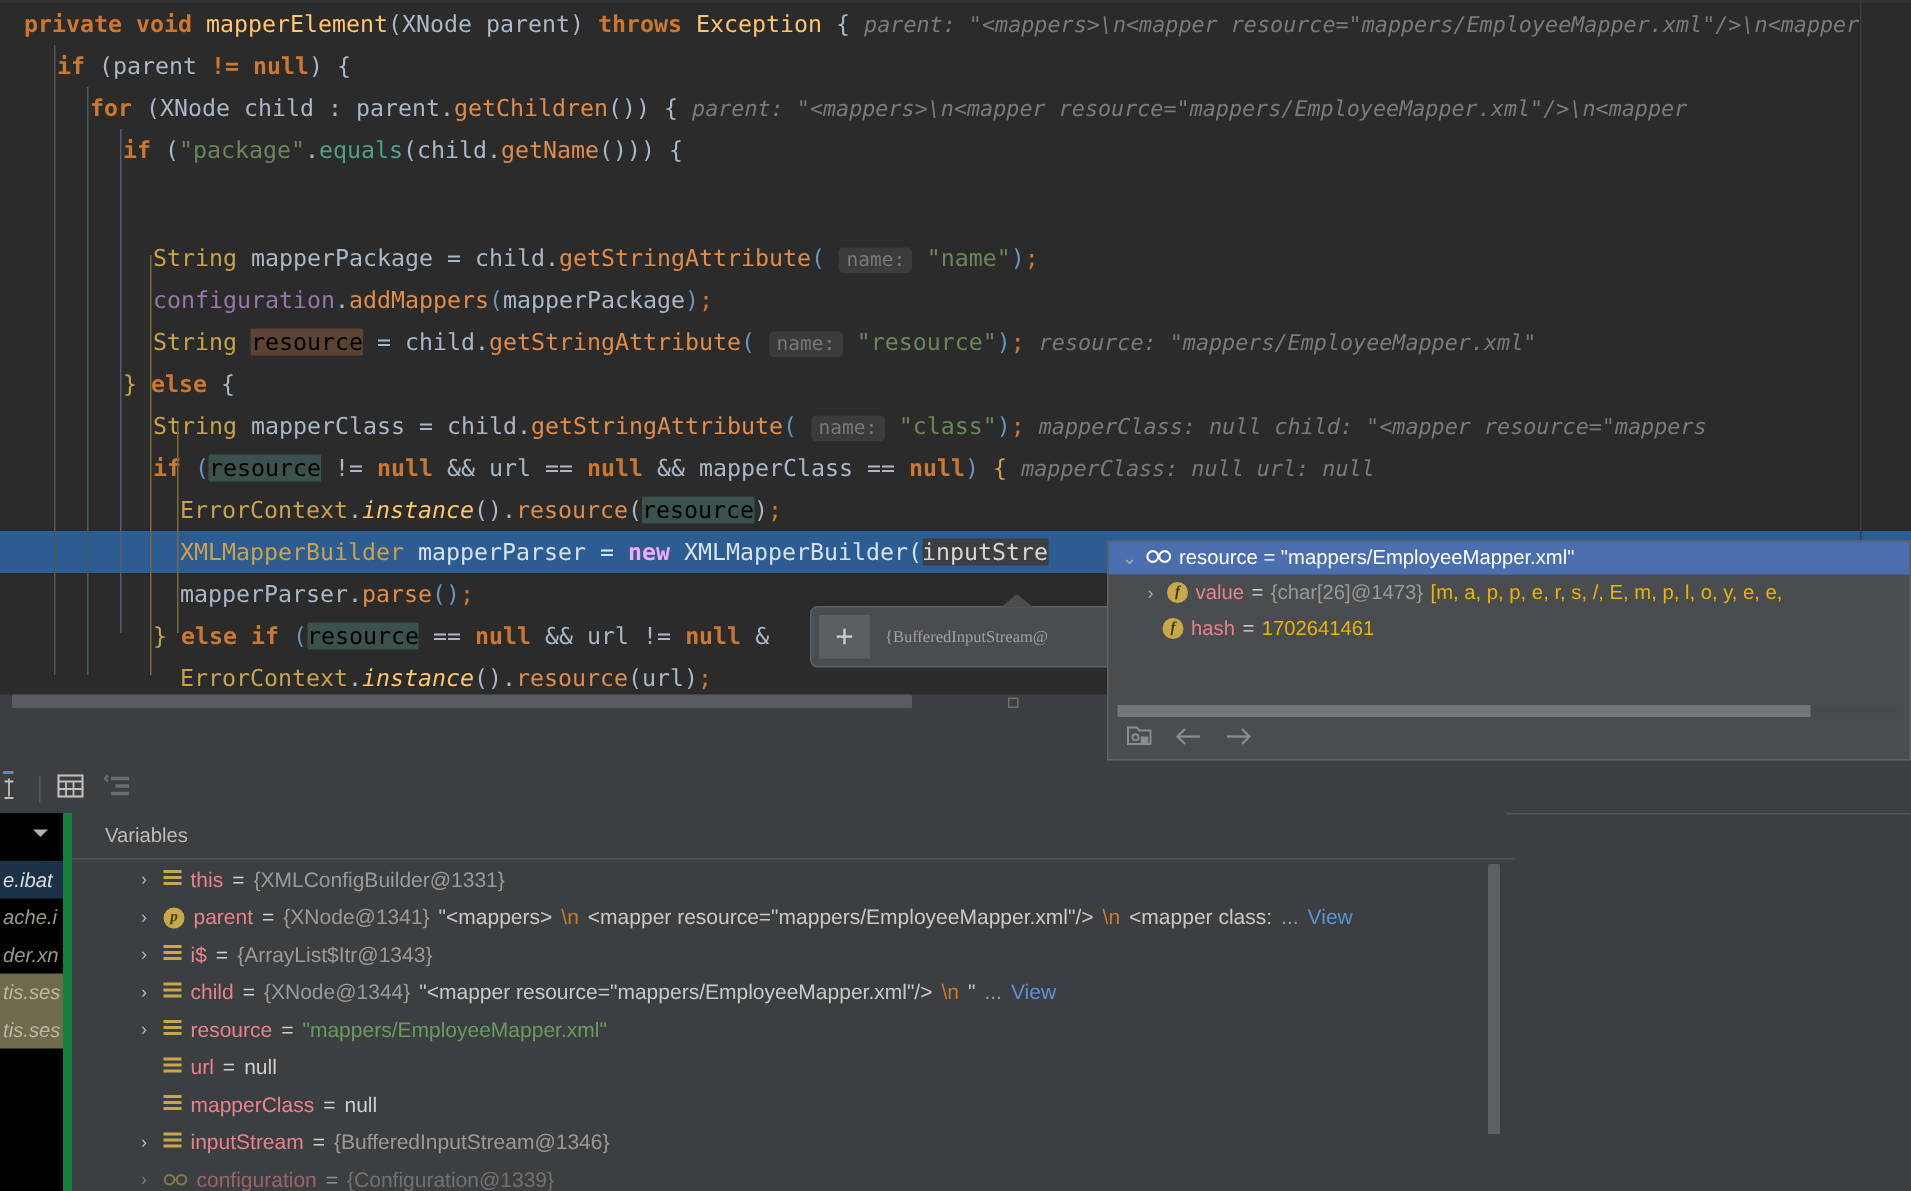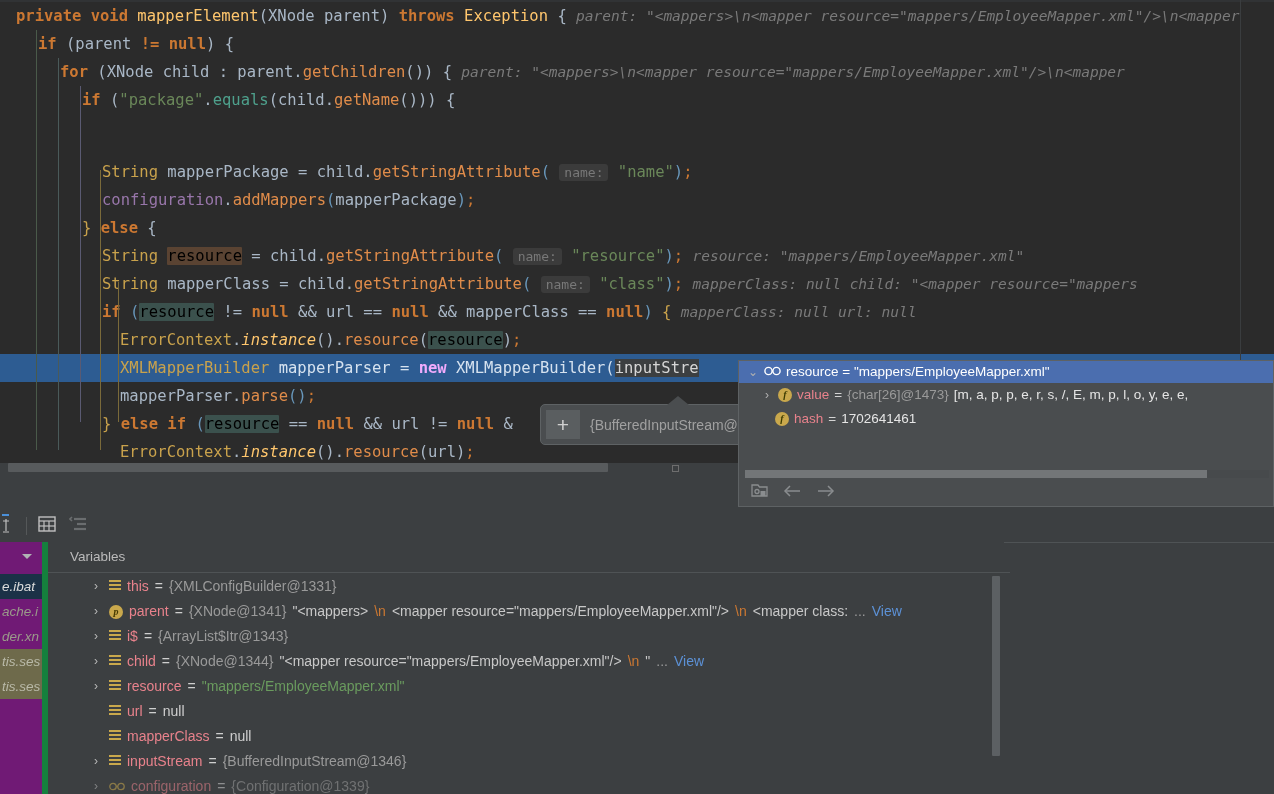--- a/index.html
+++ b/index.html
@@ -87,64 +87,64 @@
   .icon-glasses { display:inline-block; width:17px; }
   .icon-f {
     display:inline-block; width:14px; height:14px; border-radius:50%;
     background:#c9a84c; color:#3b3b00; font-size:10px; font-weight:bold;
     text-align:center; line-height:14px; font-family:"Liberation Serif", serif;
     font-style: italic;
   }
   .vname { color:#e8828c; }
   .veq { color:#d4d4d4; }
   .vtype { color:#9a9a9a; }
-  .vstr { color:#e5e5e5; }
+  .vstr { color:#eab308; }
   .popup-hscroll {
     position:absolute; left:6px; bottom:28px; width:524px; height:8px; background:#474a4c;
   }
   .popup-hthumb { position:absolute; left:0; top:0; width:462px; height:8px; background:#737678;}
   .popup-toolbar {
     position:absolute; left:0; bottom:0; width:536px; height:28px;
     display:flex; align-items:center; gap:14px; padding-left:12px;
     color:#8a8d8f;
   }
 
   
   .inline-tip {
     position:absolute; left:540px; top:404px; width:250px; height:41px;
     background:#4a4d4f; border:1px solid #5e6264; border-radius:5px;
     display:flex; align-items:center; z-index:35;
   }
   .inline-tip .plus {
     width:34px; height:29px; margin-left:5px; background:#5a5e60;
     color:#cfcfcf; font-size:21px; text-align:center; line-height:29px;
   }
-  .inline-tip .txt { color:#a0a0a0; font-size:14px; margin-left:10px; white-space:nowrap;
-    font-family:Liberation Sans, sans-serif; }
+  .inline-tip .txt { color:#a0a0a0; font-size:11px; margin-left:10px; white-space:nowrap;
+    font-family:Liberation Serif, serif; }
   .tip-arrow {
     position:absolute; left:667px; top:396px; width:0; height:0;
     border-left:11px solid transparent; border-right:11px solid transparent;
     border-bottom:9px solid #4a4d4f; z-index:36;
   }
 
   
   .debug-panel {
     position:absolute; left:0; top:478px; width:1274px; height:316px;
     background:#3c3f41;
   }
   .dbg-toolbar-row {
     position:absolute; left:0; top:32px; width:1274px; height:32px;
     display:flex; align-items:center;
   }
   .divider-v { width:1px; height:18px; background:#555859; margin:0 10px; }
 
   
   .frames-col {
     position:absolute; left:0; top:64px; width:42px; height:252px;
-    background:#701a75; overflow:hidden;
+    background:#000000; overflow:hidden;
   }
   .frames-combo {
     position:absolute; left:0; top:0; width:42px; height:28px;
     display:flex; align-items:center; justify-content:flex-end; padding-right:8px;
   }
   .frames-list { position:absolute; left:0; top:32px; width:42px; }
   .frame-item {
     height:25px; line-height:25px; font-size:13.5px; font-style:italic;
     color:#9a9a8a; padding-left:2px; white-space:nowrap; overflow:hidden;
   }
@@ -238,27 +238,27 @@
       </div>
 
       <div class="line" style="padding-left:102px;margin-top:44px;">
         <span style="color:#c9a24c">String</span> <span class="pln">mapperPackage = child.</span><span style="color:#e08c4a">getStringAttribute</span><span style="color:#6897bb">(</span> <span class="hintbox">name:</span> <span class="str">"name"</span><span style="color:#6897bb">)</span><span class="semi">;</span>
       </div>
 
       <div class="line" style="padding-left:102px;">
         <span class="fld">configuration</span><span class="pln">.</span><span style="color:#e08c4a">addMappers</span><span style="color:#6897bb">(</span><span class="pln">mapperPackage</span><span style="color:#6897bb">)</span><span class="semi">;</span>
       </div>
 
-      <div class="line" style="padding-left:82px;">
-        <span style="color:#c9a24c">}</span> <span class="kw">else</span> <span class="pln">{</span>
-      </div>
-
       <div class="line" style="padding-left:102px;">
         <span style="color:#c9a24c">String</span> <span class="hl-write">resource</span> <span class="pln">= child.</span><span style="color:#e08c4a">getStringAttribute</span><span style="color:#6897bb">(</span> <span class="hintbox">name:</span> <span class="str">"resource"</span><span style="color:#6897bb">)</span><span class="semi">;</span>
         <span class="inlay">resource:  "mappers/EmployeeMapper.xml"</span>
+      </div>
+
+      <div class="line" style="padding-left:82px;">
+        <span style="color:#c9a24c">}</span> <span class="kw">else</span> <span class="pln">{</span>
       </div>
 
 
       <div class="line" style="padding-left:102px;">
         <span style="color:#c9a24c">String</span> <span class="pln">mapperClass = child.</span><span style="color:#e08c4a">getStringAttribute</span><span style="color:#6897bb">(</span> <span class="hintbox">name:</span> <span class="str">"class"</span><span style="color:#6897bb">)</span><span class="semi">;</span>
         <span class="inlay">mapperClass: null      child: "&lt;mapper resource="mappers</span>
       </div>
 
       <div class="line" style="padding-left:102px;">
         <span class="kw">if</span> <span style="color:#6897bb">(</span><span class="hl-ident">resource</span> <span class="pln">!=</span> <span class="kw">null</span> <span class="pln">&amp;&amp; url ==</span> <span class="kw">null</span> <span class="pln">&amp;&amp; mapperClass ==</span> <span class="kw">null</span><span style="color:#6897bb">)</span> <span style="color:#c9a24c">{</span>

